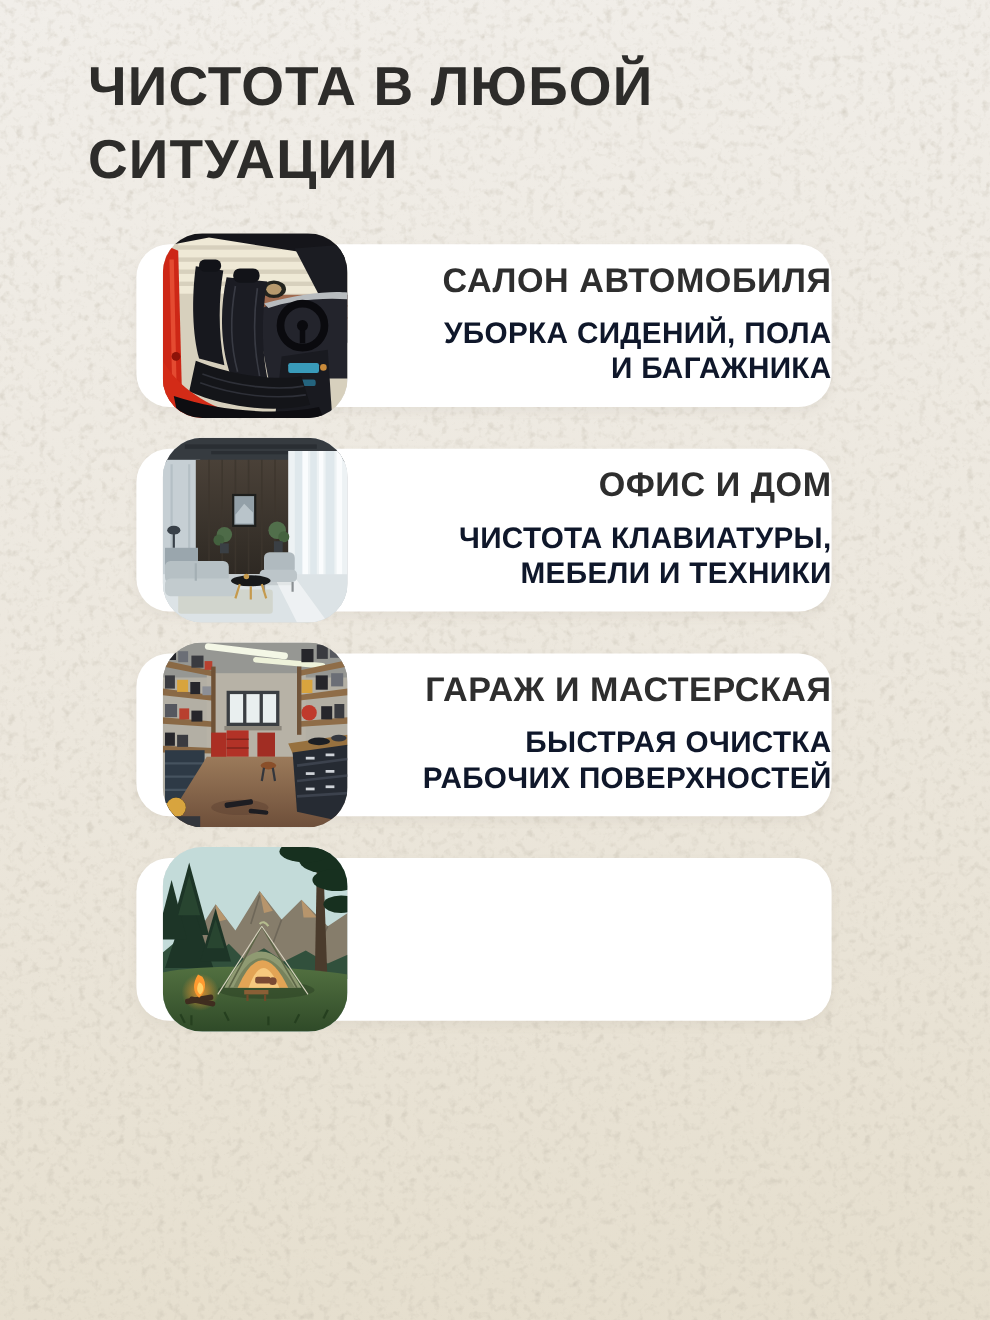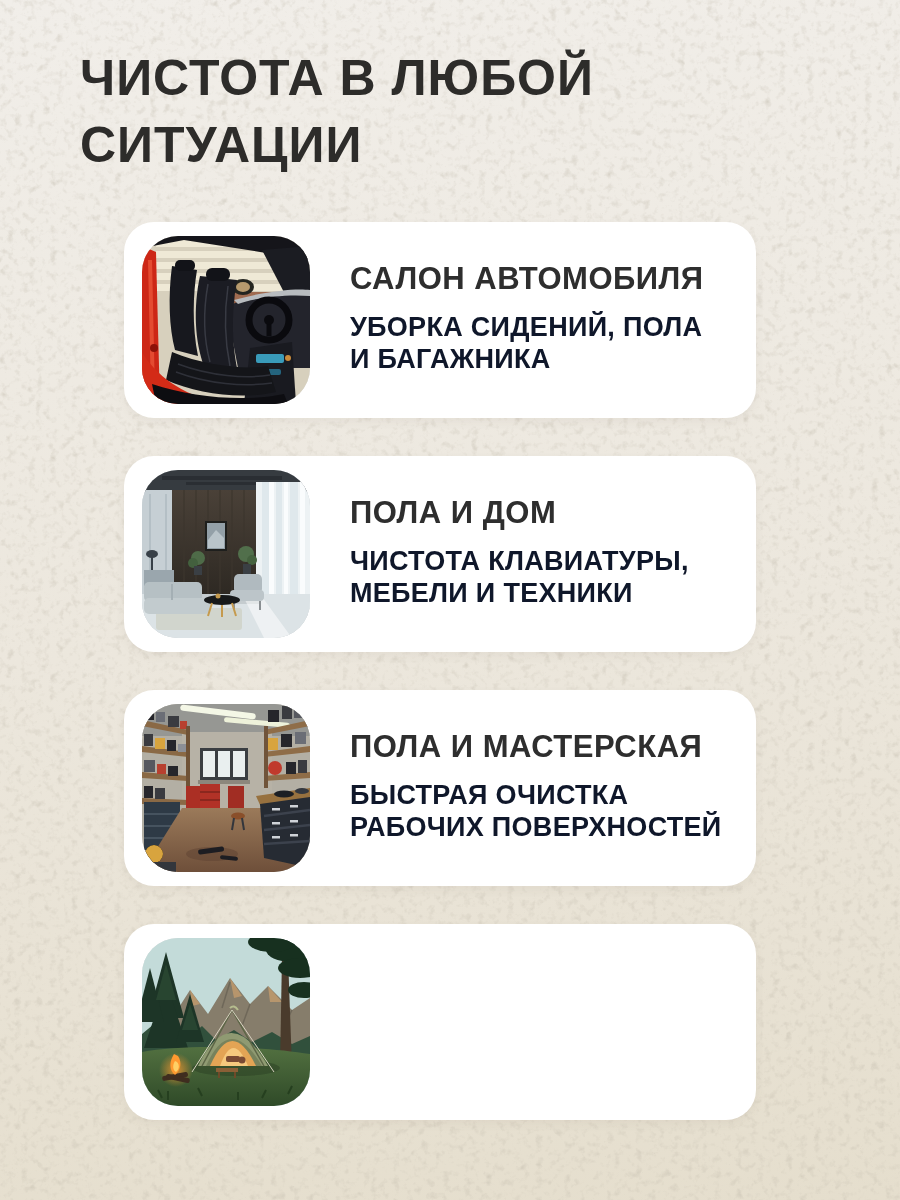--- a/index.html
+++ b/index.html
@@ -17,23 +17,23 @@
   .title {
     position: absolute; left: 80px; top: 45px; margin: 0;
     font-size: 50px; font-weight: 700; letter-spacing: 1px;
     line-height: 67px; color: #2d2c2a; white-space: pre-line;
   }
   .cards {
     position: absolute; left: 124px; top: 222px;
     display: flex; flex-direction: column; gap: 38px;
   }
   .card {
-    width: 632px; height: 196px; background: #ffffff; border-radius: 30px;
+    width: 632px; height: 148px; background: #ffffff; border-radius: 30px;
     box-shadow: 0 4px 10px rgba(110, 100, 80, 0.07);
-    display: flex; align-items: center; box-sizing: border-box; padding-left: 18px;
+    display: flex; align-items: center; box-sizing: border-box; padding-left: 24px; text-align: right;
   }
   .photo {
     width: 168px; height: 168px; border-radius: 36px; overflow: hidden;
     flex: 0 0 auto; background: #ddd;
   }
   .photo svg { display: block; width: 100%; height: 100%; }
   .card-text { margin-left: 40px; width: 405px; transform: translateY(-3px); }
   .card-text h2 {
     margin: 0; font-size: 31px; font-weight: 700; letter-spacing: 0.5px;
     line-height: 38px; color: #2e2e2e; white-space: pre-line;
@@ -186,21 +186,21 @@
           <ellipse cx="80" cy="130" rx="18" ry="5" fill="#17191a"></ellipse>
           <g stroke="#c59a4d" stroke-width="2">
             <line x1="70" y1="133" x2="66" y2="146"></line>
               <line x1="90" y1="133" x2="94" y2="146"></line>
               <line x1="80" y1="135" x2="80" y2="147"></line>
           </g>
           <circle cx="76" cy="126" r="2.5" fill="#c59a4d"></circle>
         </svg>
       </div>
       <div class="card-text">
-        <h2>ПОЛА И ДОМ</h2>
+        <h2>ОФИС И ДОМ</h2>
         <p>ЧИСТОТА КЛАВИАТУРЫ,
 МЕБЕЛИ И ТЕХНИКИ</p>
       </div>
     </article>
 
     <article class="card">
       <div class="photo" aria-label="garage-workshop-photo">
         <svg viewBox="0 0 168 168" aria-hidden="true">
           <defs>
             <linearGradient id="floorGrad" x1="0" y1="0" x2="0" y2="1">
@@ -305,21 +305,21 @@
               <rect x="148" y="130" width="8" height="2.5"></rect>
           </g>
           <ellipse cx="142" cy="90" rx="10" ry="3.5" fill="#1c1f24"></ellipse>
           <ellipse cx="160" cy="87" rx="7" ry="3" fill="#34383f"></ellipse>
           <circle cx="12" cy="150" r="9" fill="#d8a row43e"></circle>
           <circle cx="12" cy="150" r="9" fill="#d8a43e"></circle>
           <rect x="4" y="158" width="30" height="10" fill="#33363c"></rect>
         </svg>
       </div>
       <div class="card-text">
-        <h2>ПОЛА И МАСТЕРСКАЯ</h2>
+        <h2>ГАРАЖ И МАСТЕРСКАЯ</h2>
         <p>БЫСТРАЯ ОЧИСТКА
 РАБОЧИХ ПОВЕРХНОСТЕЙ</p>
       </div>
     </article>
 
     <article class="card">
       <div class="photo" aria-label="camping-travel-photo">
         <svg viewBox="0 0 168 168" aria-hidden="true">
           <defs>
             <linearGradient id="grassGrad" x1="0" y1="0" x2="0" y2="1">

